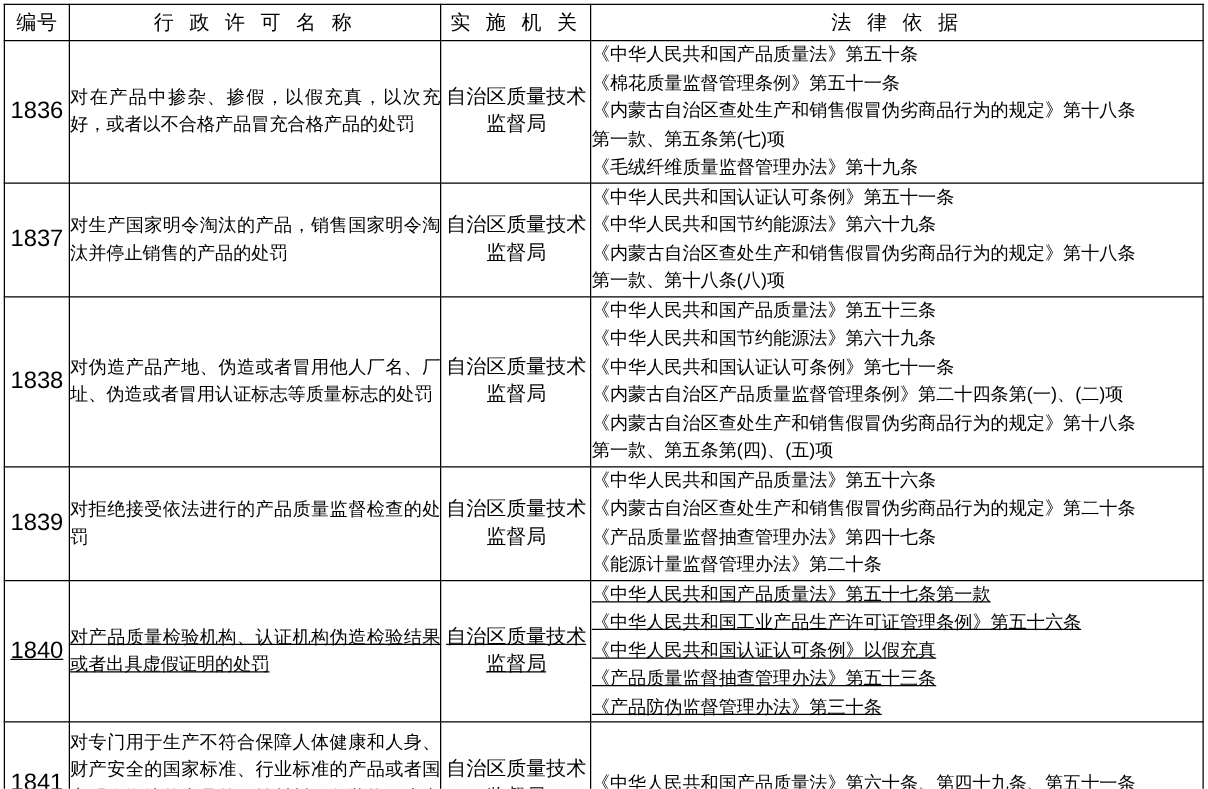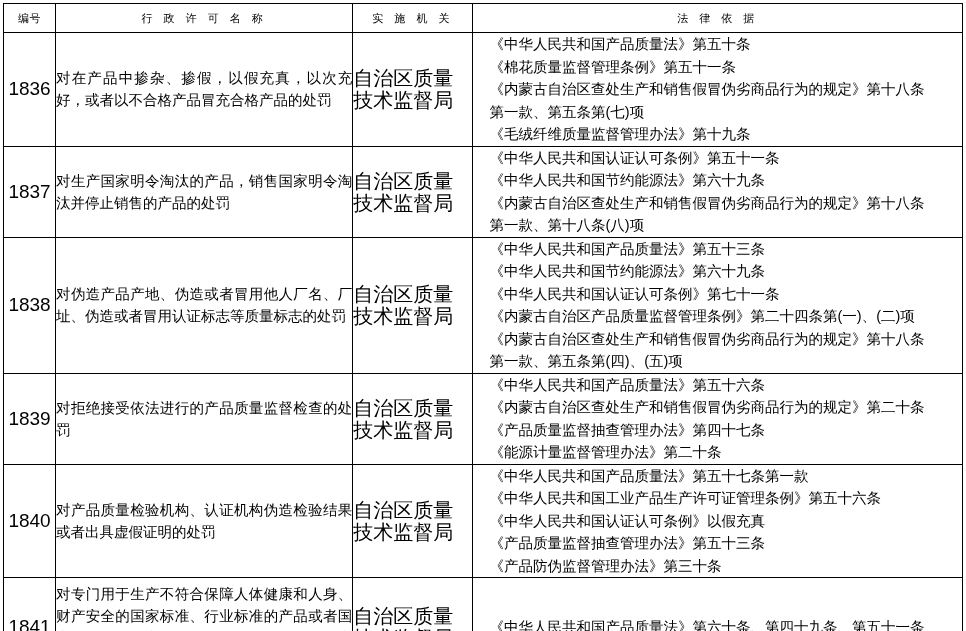--- a/index.html
+++ b/index.html
@@ -34,57 +34,57 @@
   }
   
   col.c-code { width: 52px; }
   col.c-name { width: 297px; }
   col.c-org  { width: 120px; }
   col.c-law  { width: 489px; }
 
   thead td {
     height: 28px;
     text-align: center;
-    font-size: 11px;
+    font-size: 16px;
     letter-spacing: 0.5px;
   }
   .hdr-spaced {
     letter-spacing: 4px;
   }
   td.code-cell {
     text-align: center;
     font-size: 19px;
     color: #000;
   }
   td.name-cell {
     font-size: 14.5px;
     line-height: 22px;
     padding: 6px 7px 6px 9px;
     text-align: justify;
     text-justify: inter-ideograph;
     margin-left: 22px;
   }
   td.org-cell {
-    font-size: 20px;
+    font-size: 16px;
     line-height: 22px;
     padding: 6px 8px;
-    text-align: left;
+    text-align: center;
   }
   td.law-cell {
     font-size: 14.5px;
     line-height: 22.5px;
     padding: 6px 6px 6px 8px;
     text-align: left;
   }
-  .law-line { white-space: nowrap; margin-left: 16px; }
+  .law-line { white-space: nowrap; }
   .row-1836 td { height: 78px; }
   .row-1837 td { height: 88px; }
   .row-1838 td { height: 120px; }
   .row-1839 td { height: 88px; }
-  .row-1840 td { height: 90px; }
+  .row-1840 td { height: 90px; text-decoration: underline; }
   .row-1841 td { height: 98px; }
 </style>
 </head>
 <body>
 
 <div id="sheet">
   <table class="permit-table">
     <colgroup>
       <col class="c-code">
       <col class="c-name">

